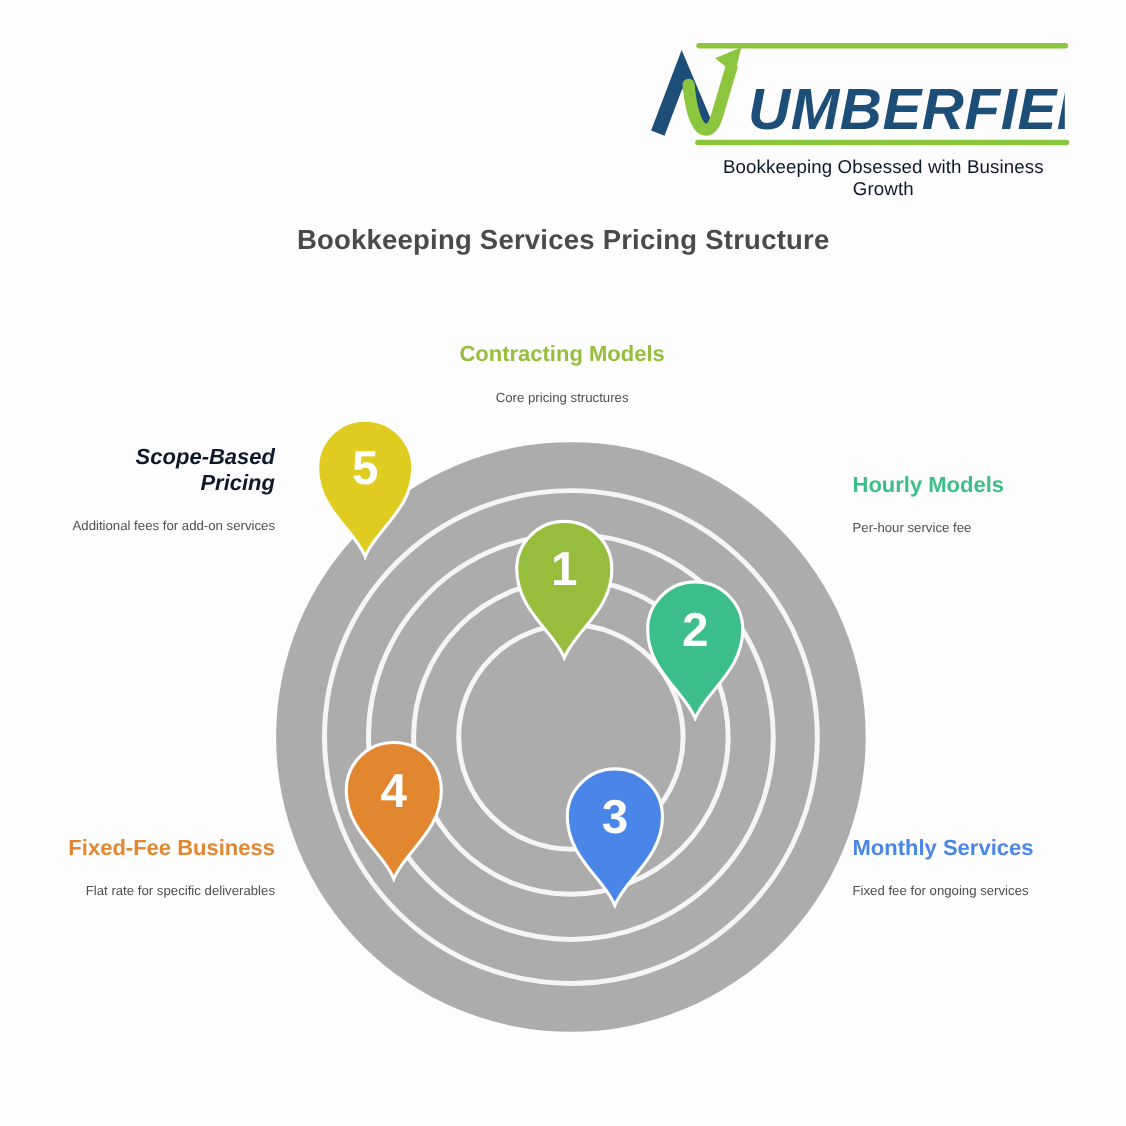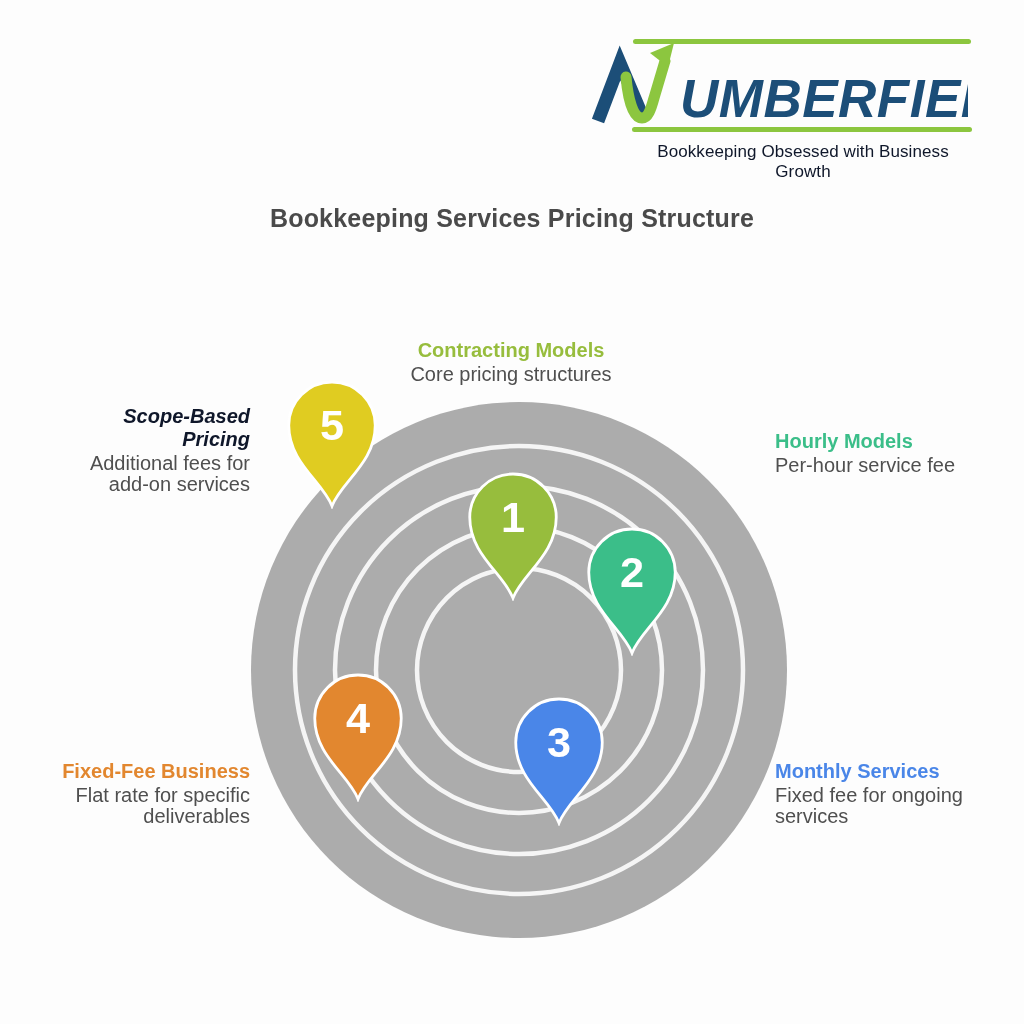--- a/index.html
+++ b/index.html
@@ -47,21 +47,21 @@
     font-weight:bold; font-size:46px; text-anchor:middle;
   }
   .pin-1 { left:466px; top:472px; }
   .pin-2 { left:585px; top:527px; }
   .pin-3 { left:512px; top:697px; }
   .pin-4 { left:311px; top:673px; }
   .pin-5 { left:285px; top:380px; }
 
   
   .label h3 { font-size:20px; font-weight:bold; line-height:23px; }
-  .label p  { font-size:20px; color:#4f4f4f; line-height:21px; margin-top:2px; }
+  .label p  { font-size:12px; color:#4f4f4f; line-height:21px; margin-top:17px; }
   .label-contracting { position:absolute; left:331px; top:311px; width:360px; text-align:center; }
   .label-hourly      { position:absolute; left:775px; top:430px; width:230px; text-align:left; }
   .label-monthly     { position:absolute; left:775px; top:760px; width:190px; text-align:left; }
   .label-fixedfee    { position:absolute; right:774px; top:760px; width:190px; text-align:right; }
   .label-fixedfee h3 { white-space:nowrap; }
   .label-scope       { position:absolute; right:774px; top:405px; width:190px; text-align:right; }
 </style>
 </head>
 <body>
 
@@ -115,21 +115,21 @@
     </svg>
   </div>
   <div class="pin pin-5">
     <svg viewBox="0 0 100 137">
       <path d="M50,134 C40,108 4,88 4,48 A46,46 0 1 1 96,48 C96,88 60,108 50,134 Z" style="fill: rgb(224, 204, 33);"></path>
       <text x="50" y="64">5</text>
     </svg>
   </div>
 
   <div class="label label-contracting">
-    <h3 style="color: rgb(151, 189, 61); margin-top: 28px;">Contracting Models</h3>
+    <h3 style="color: rgb(151, 189, 61);">Contracting Models</h3>
     <p>Core pricing structures</p>
   </div>
 
   <div class="label label-hourly">
     <h3 style="color: rgb(59, 190, 137);">Hourly Models</h3>
     <p>Per-hour service fee</p>
   </div>
 
   <div class="label label-monthly">
     <h3 style="color: rgb(74, 134, 232);">Monthly Services</h3>

